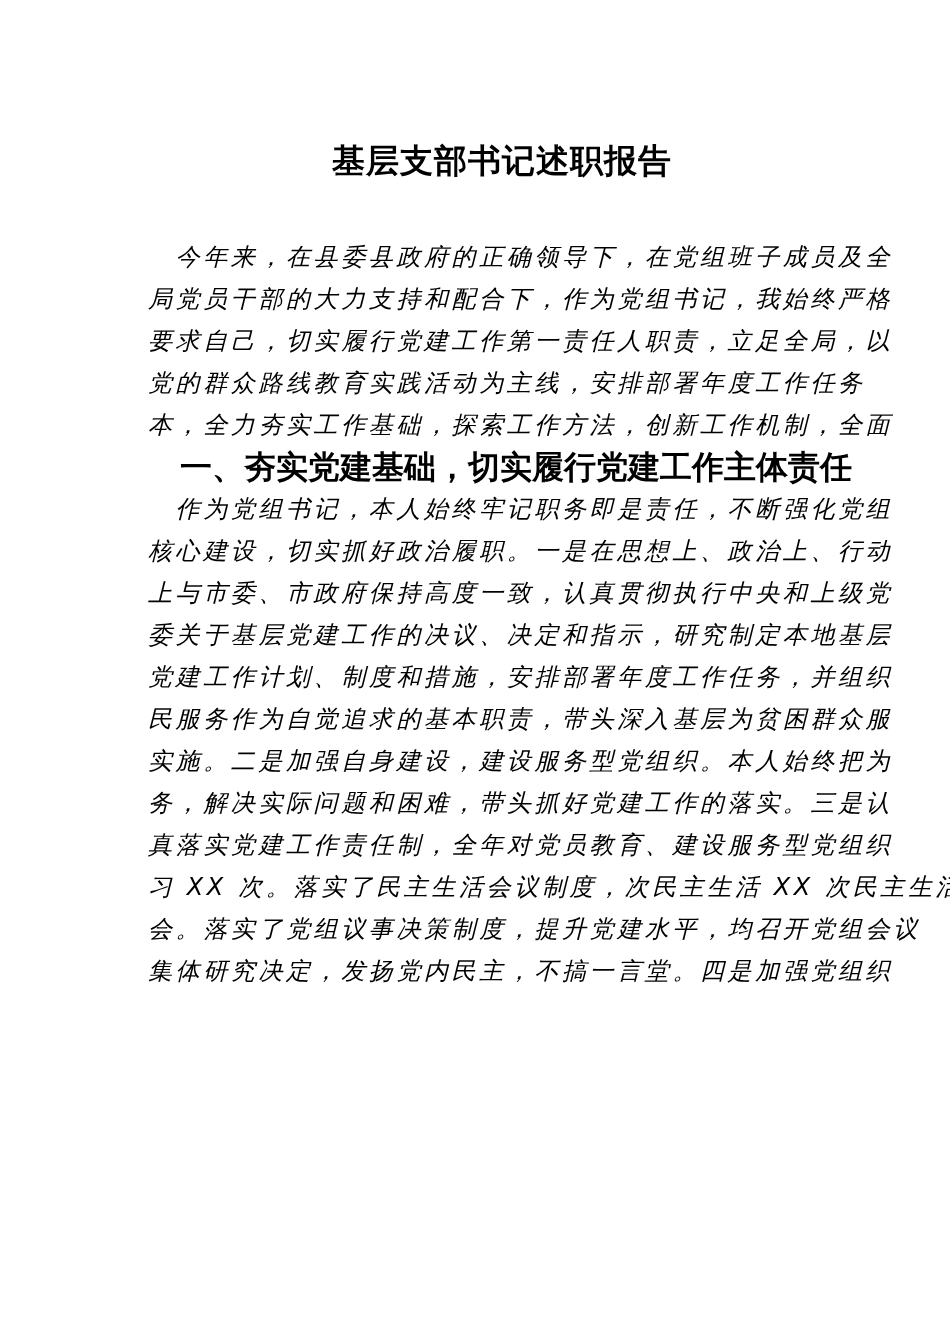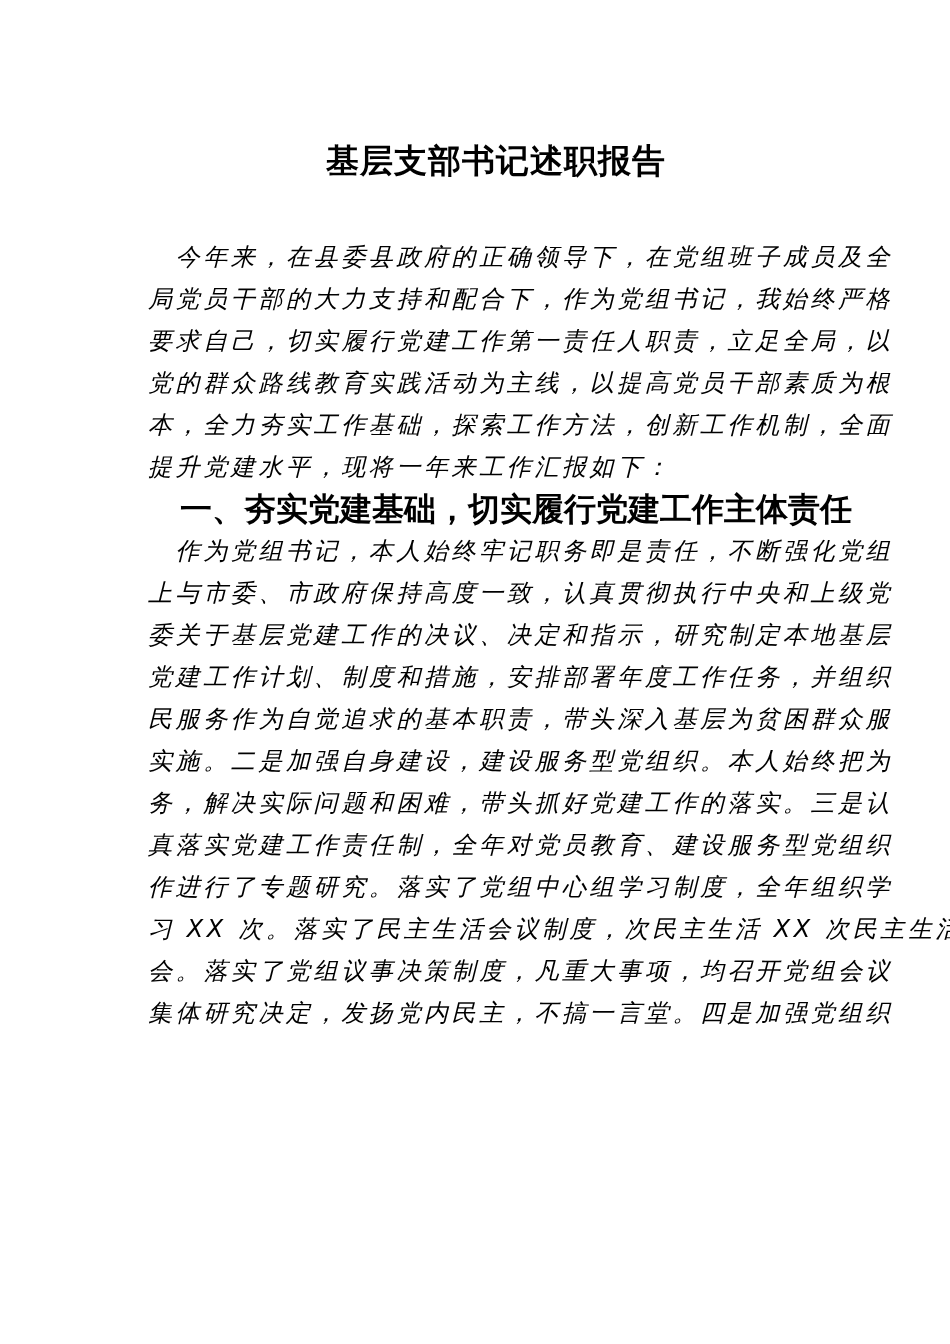--- a/index.html
+++ b/index.html
@@ -15,21 +15,21 @@
     color: #000000;
   }
   .page {
     position: absolute;
     left: 148px;
     top: 0;
     width: 672px;
   }
   .title {
     position: absolute;
-    left: 12px;
+    left: 18px;
     top: 138px;
     width: 672px;
     text-align: center;
     font-family: "DejaVu Serif", "Liberation Serif", serif;
     font-weight: bold;
     font-size: 33px;
     line-height: 46px;
     letter-spacing: 1px;
     white-space: nowrap;
   }
@@ -75,35 +75,34 @@
 <body>
 
 <div class="page">
   <div class="title">基层支部书记述职报告</div>
 
   <div class="body-text">
     <div class="para">
       <span class="line">　今年来，在县委县政府的正确领导下，在党组班子成员及全</span>
       <span class="line">局党员干部的大力支持和配合下，作为党组书记，我始终严格</span>
       <span class="line">要求自己，切实履行党建工作第一责任人职责，立足全局，以</span>
-      <span class="line">党的群众路线教育实践活动为主线，以提高党员干部素质为根</span>
+      <span class="line">党的群众路线教育实践活动为主线，安排部署年度工作任务</span>
       <span class="line">本，全力夯实工作基础，探索工作方法，创新工作机制，全面</span>
-      <span class="line last">提升党建水平，现将一年来工作汇报如下：</span>
     </div>
 
     <div class="heading">　一、夯实党建基础，切实履行党建工作主体责任</div>
 
     <div class="para">
       <span class="line">　作为党组书记，本人始终牢记职务即是责任，不断强化党组</span>
+      <span class="line">核心建设，切实抓好政治履职。一是在思想上、政治上、行动</span>
       <span class="line">上与市委、市政府保持高度一致，认真贯彻执行中央和上级党</span>
       <span class="line">委关于基层党建工作的决议、决定和指示，研究制定本地基层</span>
       <span class="line">党建工作计划、制度和措施，安排部署年度工作任务，并组织</span>
       <span class="line">民服务作为自觉追求的基本职责，带头深入基层为贫困群众服</span>
       <span class="line">实施。二是加强自身建设，建设服务型党组织。本人始终把为</span>
       <span class="line">务，解决实际问题和困难，带头抓好党建工作的落实。三是认</span>
       <span class="line">真落实党建工作责任制，全年对党员教育、建设服务型党组织</span>
-      <span class="line">作进行了专题研究。落实了党组中心组学习制度，全年组织学</span>
       <span class="line">习 XX 次。落实了民主生活会议制度，次民主生活 XX 次民主生活</span>
-      <span class="line">会。落实了党组议事决策制度，凡重大事项，均召开党组会议</span>
+      <span class="line">会。落实了党组议事决策制度，提升党建水平，均召开党组会议</span>
       <span class="line">集体研究决定，发扬党内民主，不搞一言堂。四是加强党组织</span>
     </div>
   </div>
 </div>
 
 </body></html>

